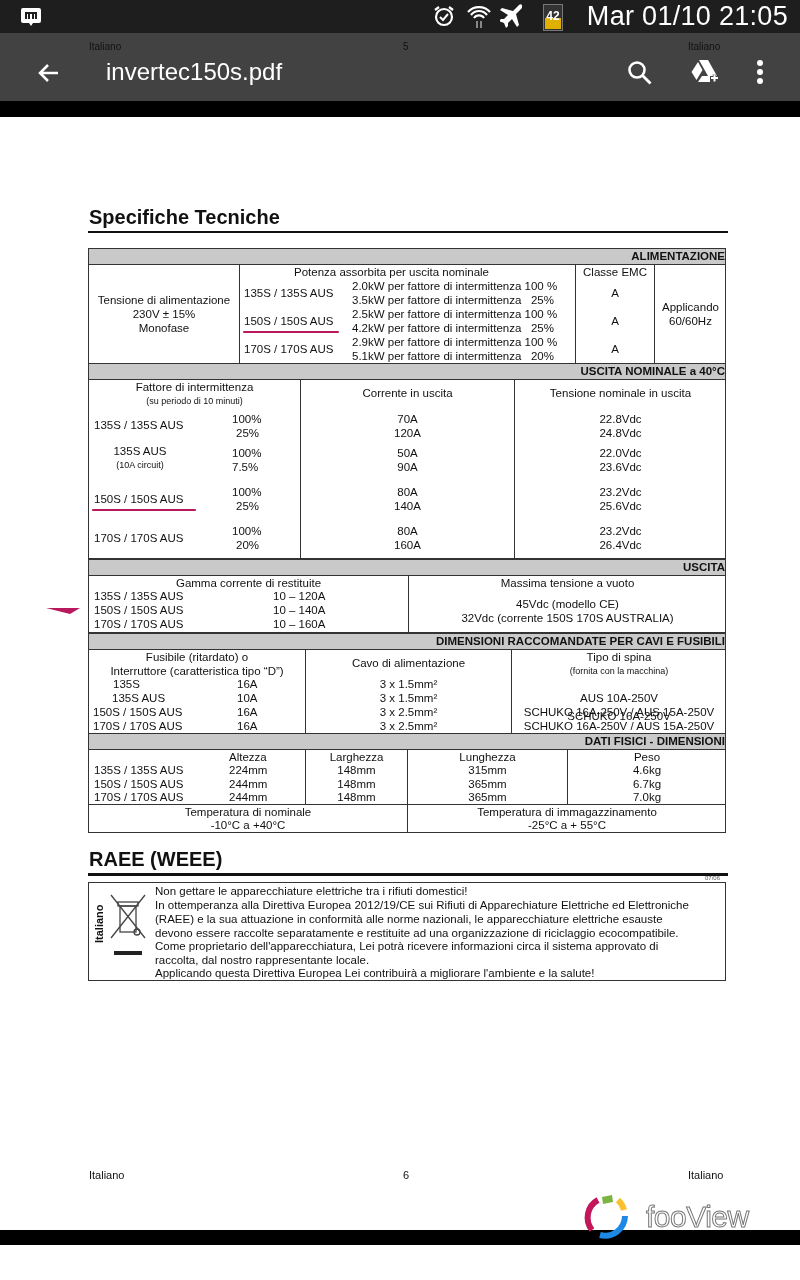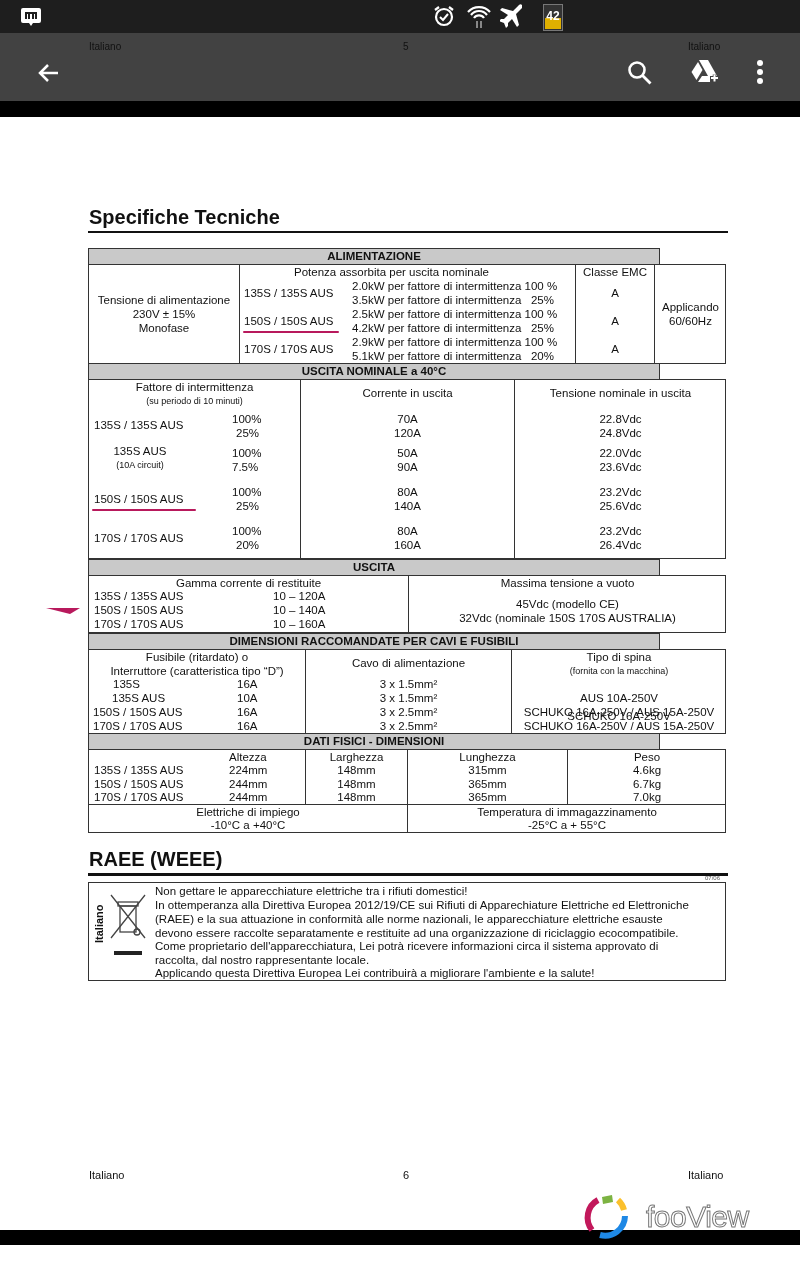--- a/index.html
+++ b/index.html
@@ -12,21 +12,21 @@
   
   #toolbar { left:0; top:33px; width:800px; height:68px; background:#424242; }
   #toolbar .title { position:absolute; left:106px; top:25px; font-size:24px; color:#fff; }
   #toolbar .ghost { position:absolute; top:8px; font-size:10px; color:#111; }
   #blackbar { left:0; top:101px; width:800px; height:16px; background:#000; }
   #bottombar { left:0; top:1230px; width:800px; height:15px; background:#000; }
   
   .h1 { position:absolute; left:89px; font-size:20px; font-weight:bold; color:#111; }
   .rule { position:absolute; left:88px; width:640px; height:2px; background:#111; }
   .tbl { position:absolute; left:88px; width:638px; border:1px solid #333; box-sizing:border-box; font-size:11.5px; line-height:14px; }
-  .sec { position:absolute; left:88px; width:572px; background:#c9c9c9; border:1px solid #333; box-sizing:border-box; text-align:center; font-weight:bold; font-size:11.5px; line-height:14px; }
+  .sec { position:absolute; left:88px; width:638px; background:#c9c9c9; border:1px solid #333; box-sizing:border-box; text-align:right; font-weight:bold; font-size:11.5px; line-height:14px; }
   .vline { position:absolute; width:1px; background:#333; }
   .hline { position:absolute; height:1px; background:#333; }
   .t { position:absolute; font-size:11.5px; line-height:14px; white-space:nowrap; color:#111; }
   .tc { text-align:center; }
   .sm { font-size:9px; }
   .marker { position:absolute; background:#b8195c; border-radius:2px; }
   .foot { position:absolute; top:1169px; font-size:11px; color:#111; }
 </style>
 </head>
 <body>
@@ -45,29 +45,31 @@
     <path d="M2 8a15 15 0 0 1 22 0M5 11a10 10 0 0 1 16 0M8 14a6 6 0 0 1 10 0" stroke="#fff" stroke-width="2.2" fill="none"></path>
     <path d="M11 17v7M15 24v-7" stroke="#888" stroke-width="2"></path>
   </svg>
   <svg class="ico" style="left:500px" width="26" height="26">
     <path d="M22 4l-6 6 3 11-2 2-5-8-4 4v3l-2 2-2-5-5-2 2-2h3l4-4-8-5 2-2 11 3 6-6c1-1 2-1 3 0z" fill="#fff"></path>
   </svg>
   <div class="abs" style="left:543px;top:4px;width:20px;height:27px;background:#333;border:1px solid #777;box-sizing:border-box">
     <div class="abs" style="left:1px;bottom:1px;width:16px;height:11px;background:#e0b000"></div>
     <span class="abs" style="left:0;top:4px;width:18px;text-align:center;font-size:12px;color:#fff;font-weight:bold">42</span>
   </div>
+  <span class="time">Mar 01/10 21:05</span>
 </div>
 
 <div id="toolbar" class="abs">
   <span class="ghost" style="left:89px">Italiano</span>
   <span class="ghost" style="left:403px">5</span>
   <span class="ghost" style="left:688px">Italiano</span>
   <svg class="abs" style="left:36px;top:27px" width="26" height="26">
     <path d="M22 13H5M12 5l-8 8 8 8" stroke="#fff" stroke-width="2.5" fill="none"></path>
   </svg>
+  <span class="title">invertec150s.pdf</span>
   <svg class="abs" style="left:626px;top:26px" width="28" height="28">
     <circle cx="11" cy="11" r="7.5" stroke="#fff" stroke-width="2.6" fill="none"></circle>
     <path d="M16.5 16.5l8 8" stroke="#fff" stroke-width="2.8"></path>
   </svg>
   <svg class="abs" style="left:689px;top:25px" width="30" height="30">
     <path d="M10 2h9l9 16h-9z" fill="#fff"></path>
     <path d="M9 4l4.5 8-6 10-5-8z" fill="#fff"></path>
     <path d="M9 24l4-6h8v6z" fill="#fff"></path>
     <path d="M22 20h7M25.5 16.5v7" stroke="#424242" stroke-width="3.5"></path>
     <path d="M22 20h7M25.5 16.5v7" stroke="#fff" stroke-width="2"></path>
@@ -166,21 +168,21 @@
   <div class="vline" style="left:408px;top:575px;height:58px"></div>
   <div class="t tc" style="left:89px;width:319px;top:576px">Gamma corrente di restituite</div>
   <div class="t" style="left:94px;top:589px">135S / 135S AUS</div>
   <div class="t" style="left:273px;top:589px">10 – 120A</div>
   <div class="t" style="left:94px;top:603px">150S / 150S AUS</div>
   <div class="t" style="left:273px;top:603px">10 – 140A</div>
   <div class="t" style="left:94px;top:617px">170S / 170S AUS</div>
   <div class="t" style="left:273px;top:617px">10 – 160A</div>
   <div class="t tc" style="left:409px;width:317px;top:576px">Massima tensione a vuoto</div>
   <div class="t tc" style="left:409px;width:317px;top:597px">45Vdc (modello CE)</div>
-  <div class="t tc" style="left:409px;width:317px;top:611px">32Vdc (nominale 150S 170S AUSTRALIA)</div>
+  <div class="t tc" style="left:409px;width:317px;top:611px">32Vdc (corrente 150S 170S AUSTRALIA)</div>
   <svg class="abs" style="left:44px;top:604px" width="40" height="12">
     <path d="M2 4 L36 4 L26 10 Z" fill="#b8195c"></path>
   </svg>
 
   <div class="sec" style="top:633px;height:17px">DIMENSIONI RACCOMANDATE PER CAVI E FUSIBILI</div>
   <div class="tbl" style="top:649px;height:85px"></div>
   <div class="vline" style="left:305px;top:649px;height:85px"></div>
   <div class="vline" style="left:511px;top:649px;height:85px"></div>
   <div class="t tc" style="left:89px;width:216px;top:650px">Fusibile (ritardato) o</div>
   <div class="t tc" style="left:89px;width:216px;top:664px">Interruttore (caratteristica tipo “D”)</div>
@@ -225,21 +227,21 @@
   <div class="t" style="left:229px;top:777px">244mm</div>
   <div class="t tc" style="left:306px;width:101px;top:777px">148mm</div>
   <div class="t tc" style="left:408px;width:159px;top:777px">365mm</div>
   <div class="t tc" style="left:568px;width:158px;top:777px">6.7kg</div>
   <div class="t" style="left:94px;top:790px">170S / 170S AUS</div>
   <div class="t" style="left:229px;top:790px">244mm</div>
   <div class="t tc" style="left:306px;width:101px;top:790px">148mm</div>
   <div class="t tc" style="left:408px;width:159px;top:790px">365mm</div>
   <div class="t tc" style="left:568px;width:158px;top:790px">7.0kg</div>
 
-  <div class="t tc" style="left:89px;width:318px;top:805px">Elettriche di impiego</div>
+  <div class="t tc" style="left:89px;width:318px;top:805px">Temperatura di nominale</div>
   <div class="t tc" style="left:89px;width:318px;top:818px">-10°C a +40°C</div>
   <div class="t tc" style="left:408px;width:318px;top:805px">Temperatura di immagazzinamento</div>
   <div class="t tc" style="left:408px;width:318px;top:818px">-25°C a + 55°C</div>
 
   <div class="h1" style="top:848px">RAEE (WEEE)</div>
   <div class="rule" style="top:873px;height:3px"></div>
   <div class="t" style="left:705px;top:875px;font-size:6px;line-height:7px;color:#555">07/06</div>
   <div class="abs" style="left:88px;top:882px;width:638px;height:99px;border-left:1px solid #333;border-right:1px solid #333;border-top:1px solid #333;border-bottom:1px solid #333;box-sizing:border-box"></div>
   <div class="abs" style="left:84px;top:922px;width:30px;font-weight:bold;font-size:11px;transform:rotate(-90deg);transform-origin:center;text-align:center">Italiano</div>
   <svg class="abs" style="left:108px;top:892px" width="40" height="70">

